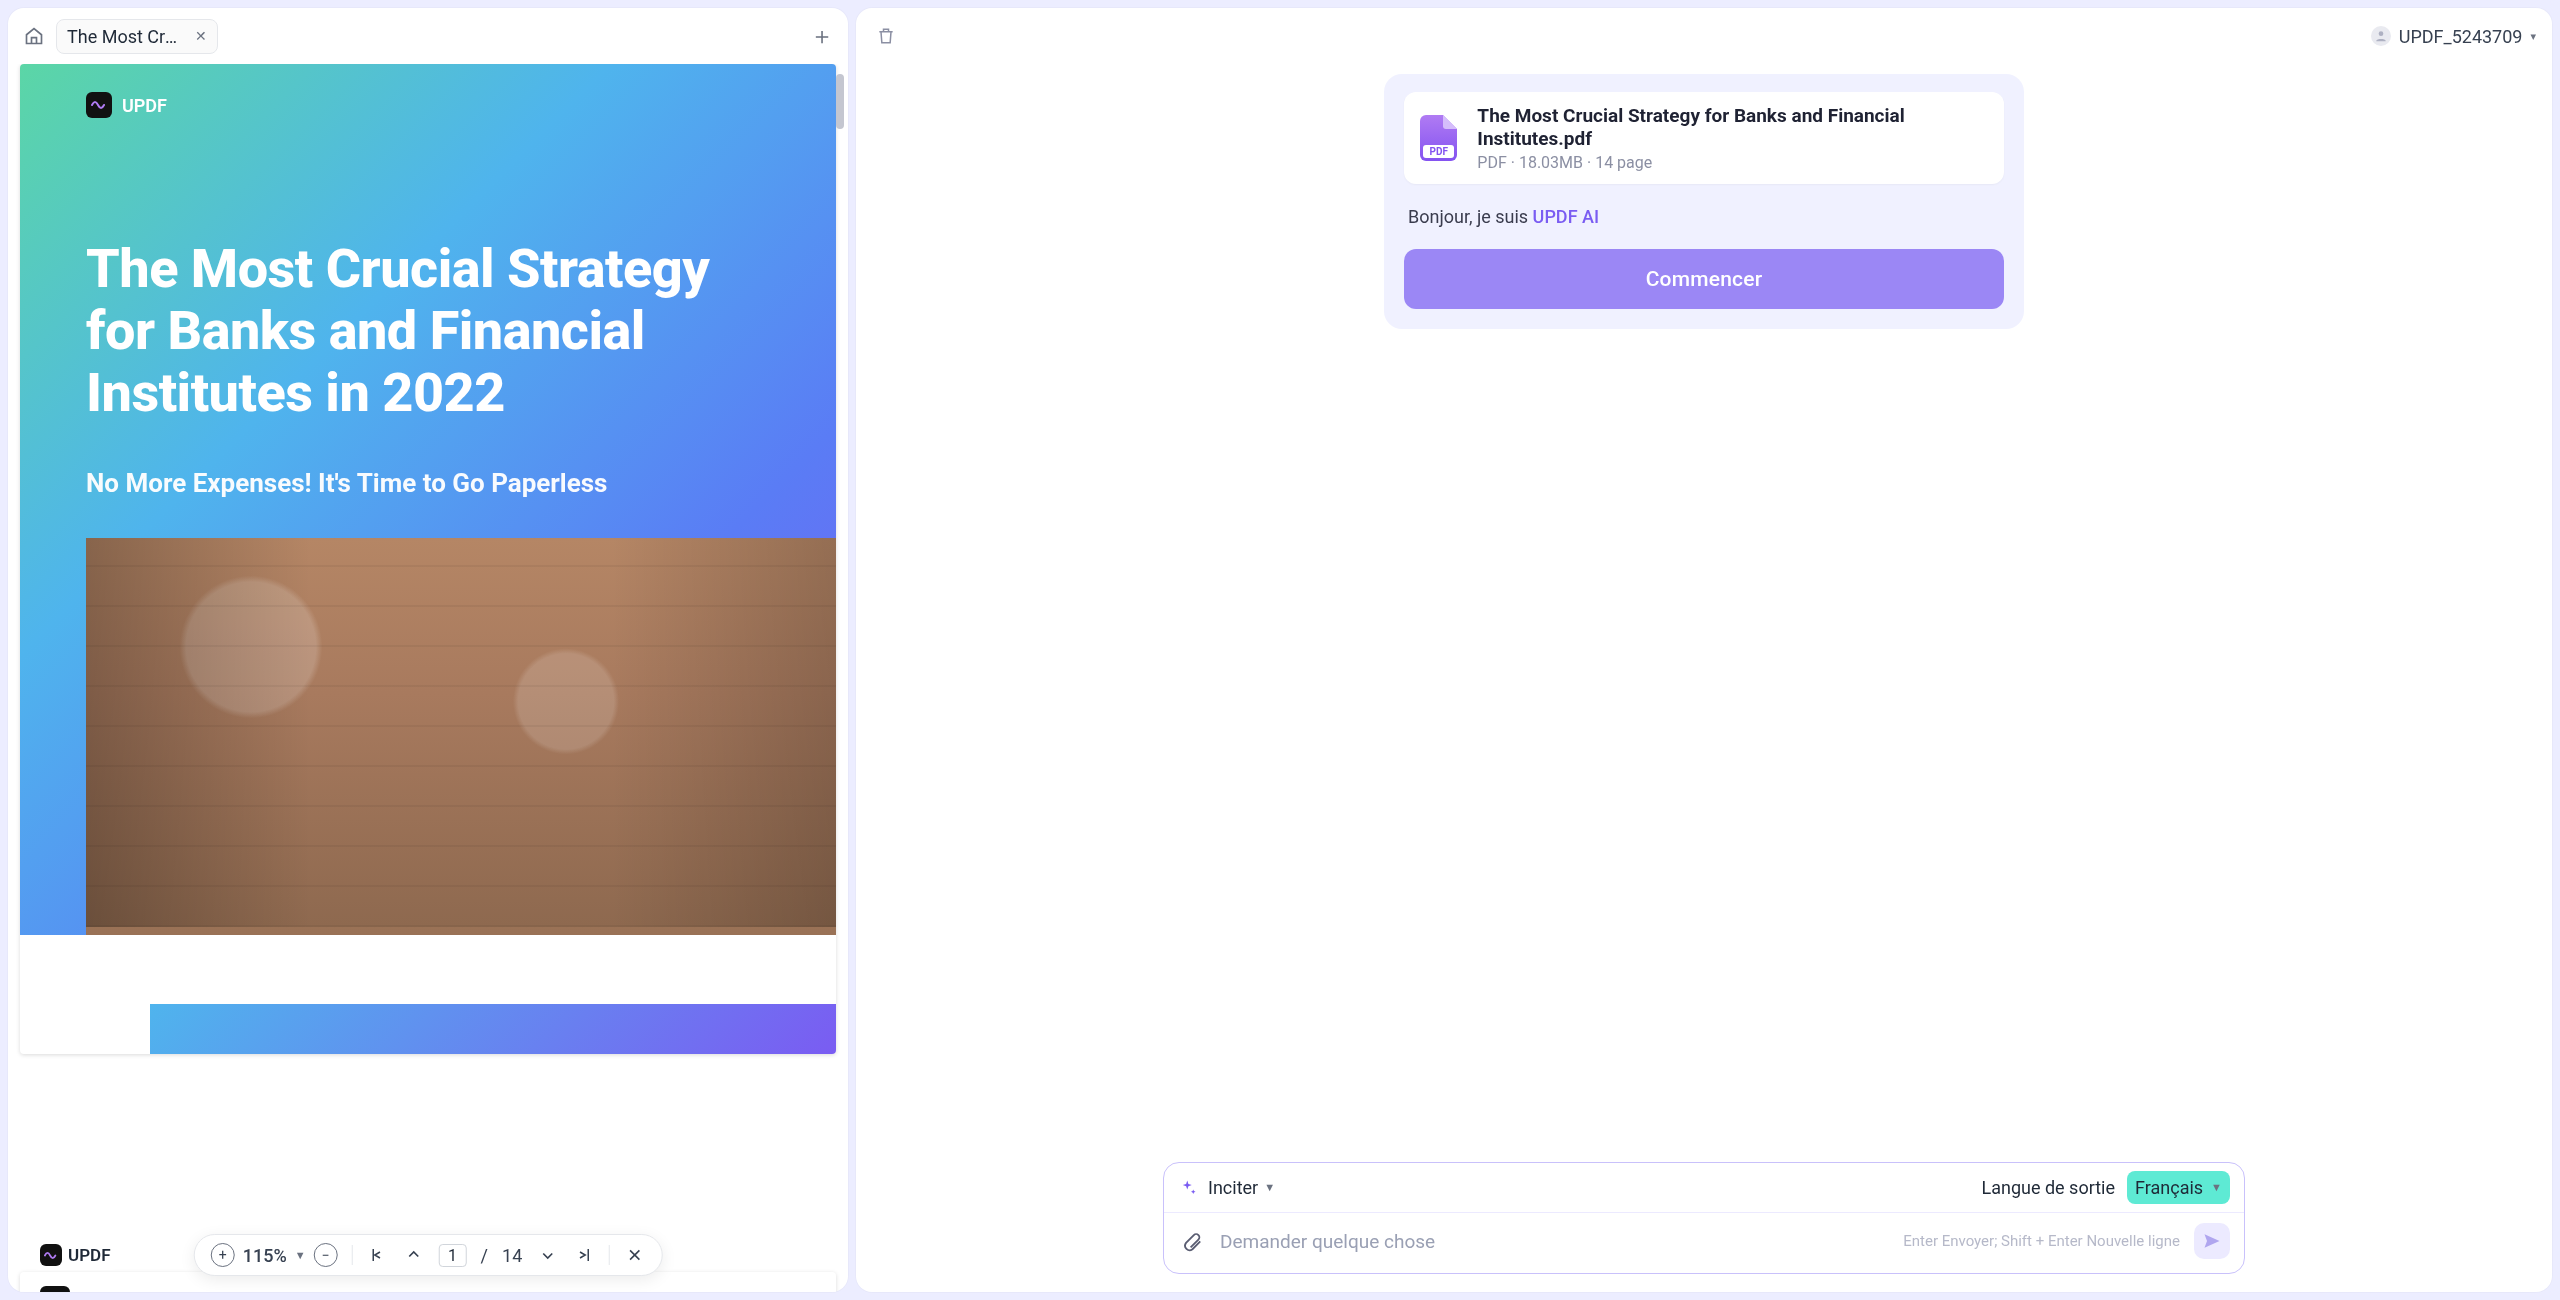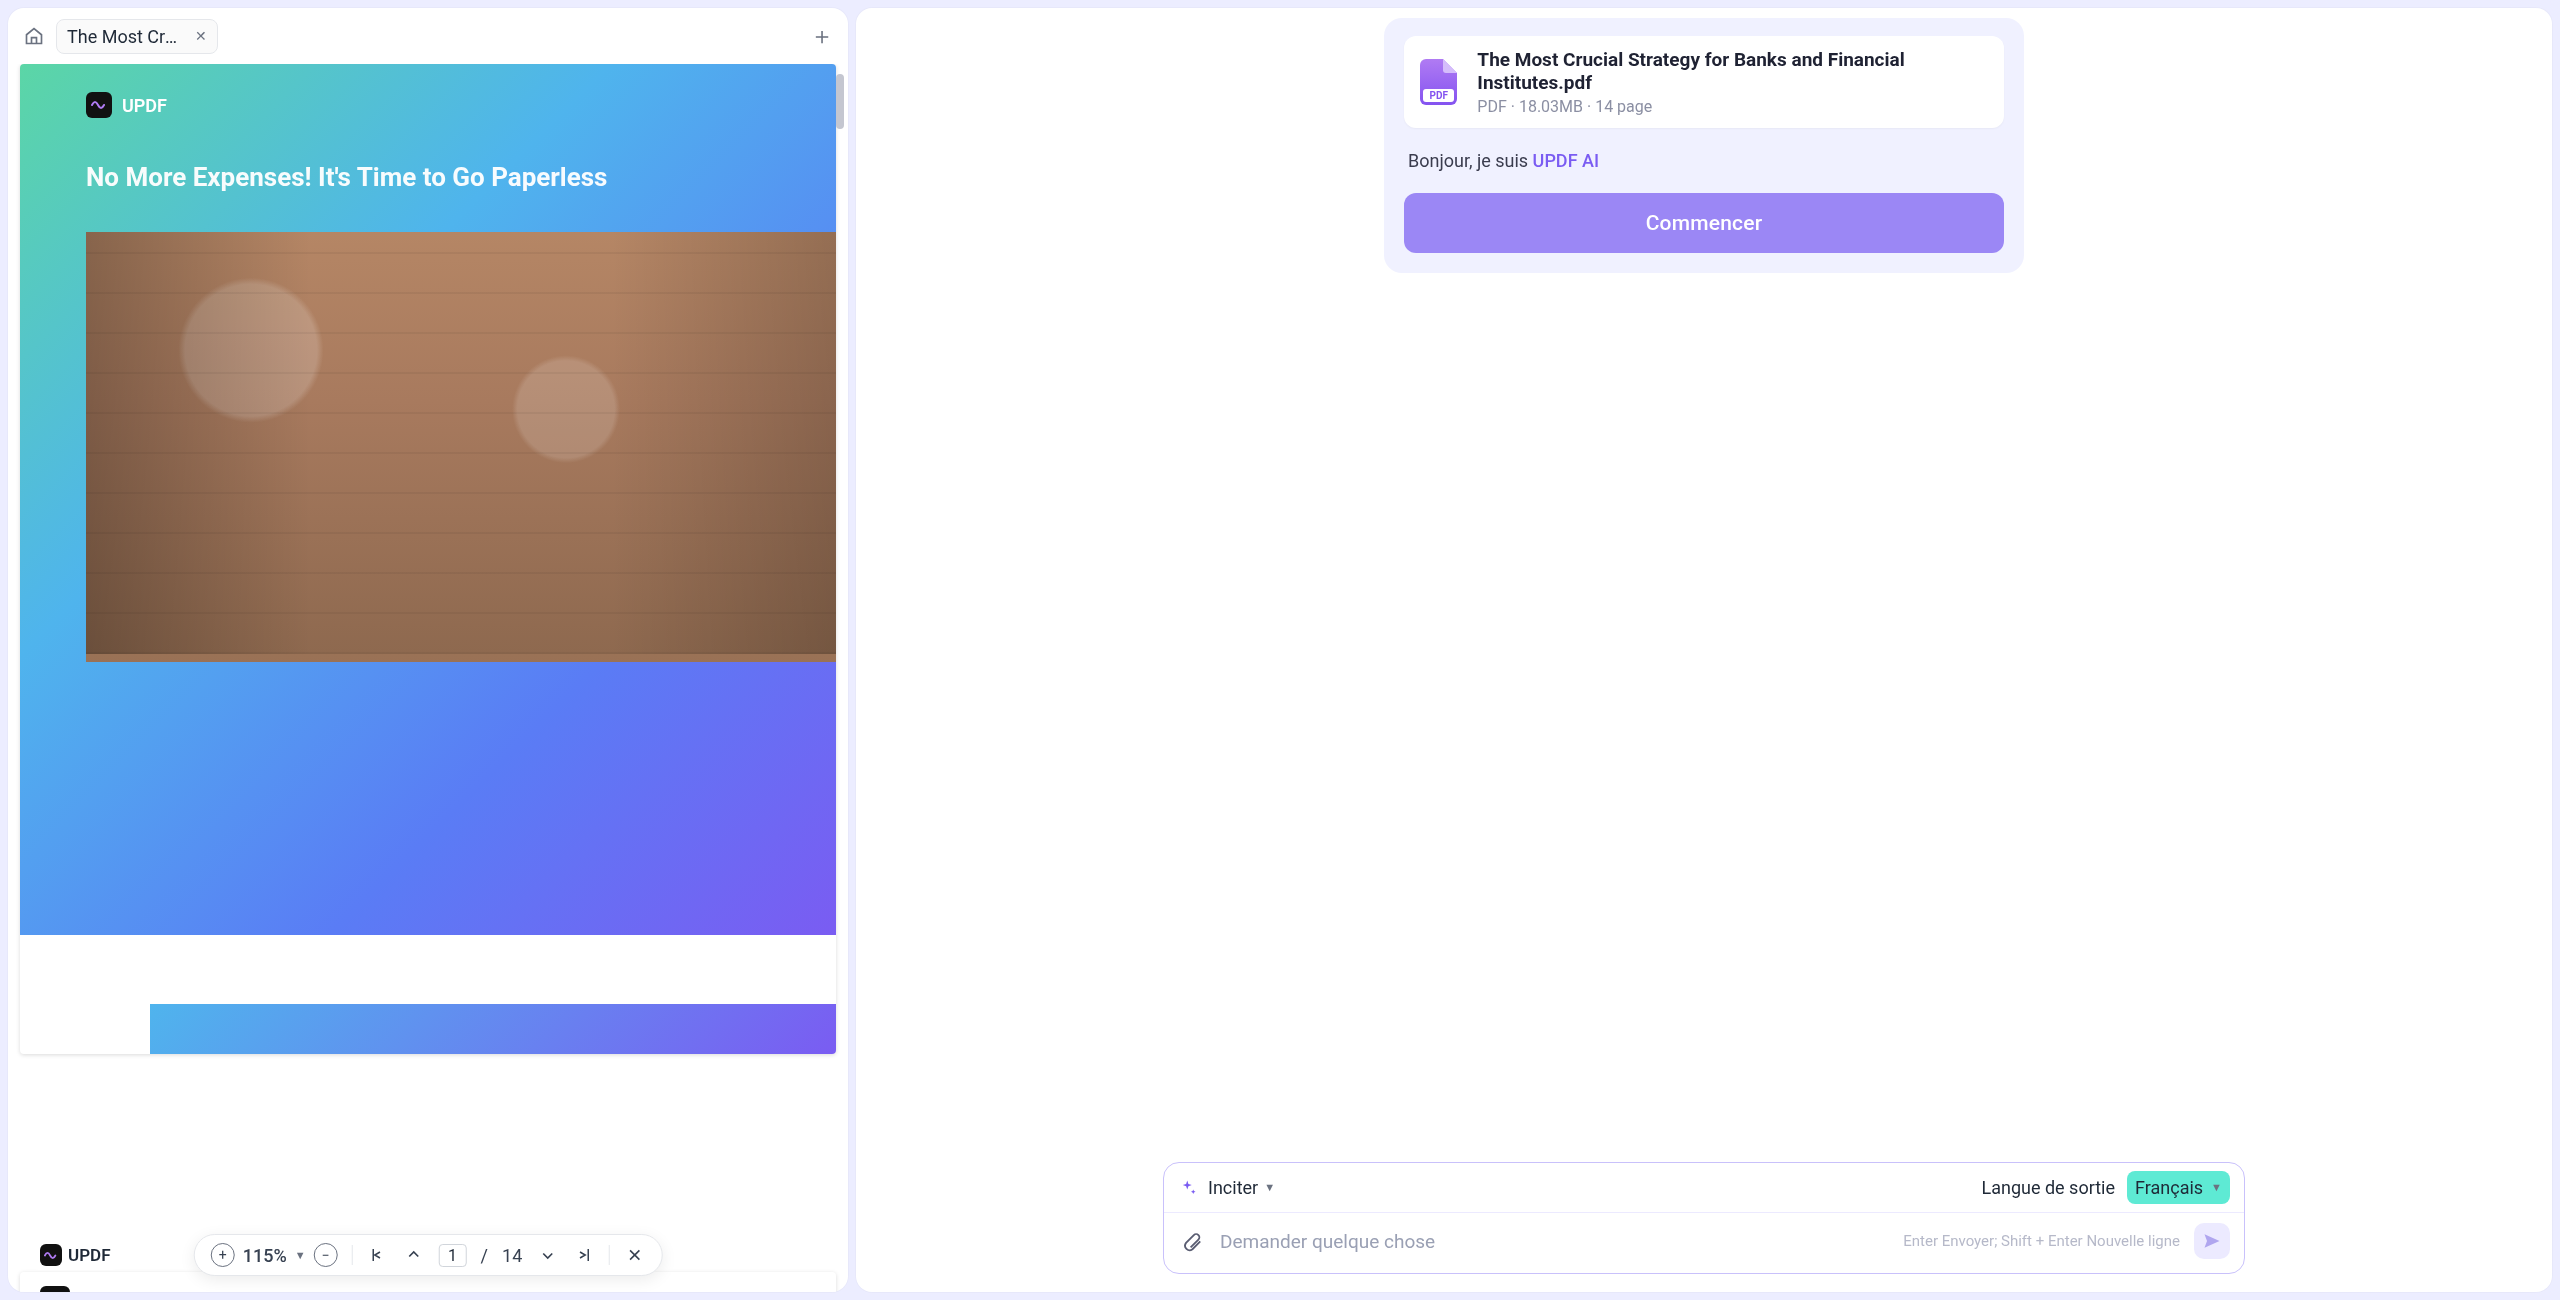--- a/index.html
+++ b/index.html
@@ -206,20 +206,21 @@
       <div class="pdf-page">
         <div class="page-cover">
           <div class="brand-row">
             <span class="brand-logo">
               <svg width="16" height="10" viewBox="0 0 16 10">
                   <path d="M1 5c2-4 4-4 6 0s4 4 6 0" stroke="#b07bf3" stroke-width="2" fill="none" stroke-linecap="round"></path>
                 </svg>
             </span>
             <span>UPDF</span>
           </div>
+          <div class="cover-title">The Most Crucial Strategy for Banks and Financial Institutes in 2022</div>
           <div class="cover-sub">No More Expenses! It's Time to Go Paperless</div>
           <div class="photo"></div>
         </div>
         <div class="corner-block"></div>
       </div>
       <div style="height:60px"></div>
       <div class="next-page-strip">
         <span class="next-page-brand-txt">UPDF</span>
       </div>
       <div class="pdf-scrollbar"></div>
@@ -270,20 +271,37 @@
         <span class="tb-iconbtn">
           <svg width="16" height="16" viewBox="0 0 24 24" stroke="currentColor" stroke-width="2.4">
               <path d="M5 5l14 14M19 5 5 19"></path>
             </svg>
         </span>
       </div>
     </div>
   </div>
 
   <div class="right-panel">
+    <div class="right-header">
+      <div class="trash-btn">
+        <svg width="20" height="20" viewBox="0 0 24 24" fill="none" stroke="currentColor" stroke-width="1.8">
+            <path d="M4 7h16M9 7V4h6v3M6 7l1 13h10l1-13"></path>
+          </svg>
+      </div>
+      <div class="user-chip">
+        <span class="avatar">
+          <svg viewBox="0 0 24 24" fill="currentColor">
+              <circle cx="12" cy="8" r="4"></circle>
+              <path d="M4 20c0-4 16-4 16 0v1H4z"></path>
+            </svg>
+        </span>
+        <span>UPDF_5243709</span>
+        <span class="chev-down-sm">▾</span>
+      </div>
+    </div>
 
     <div class="chat-body">
       <div class="intro-card">
         <div class="file-card">
           <div class="pdf-badge"></div>
           <div>
             <div class="file-name">The Most Crucial Strategy for Banks and Financial Institutes.pdf</div>
             <div class="file-meta">PDF · 18.03MB · 14 page</div>
           </div>
         </div>

